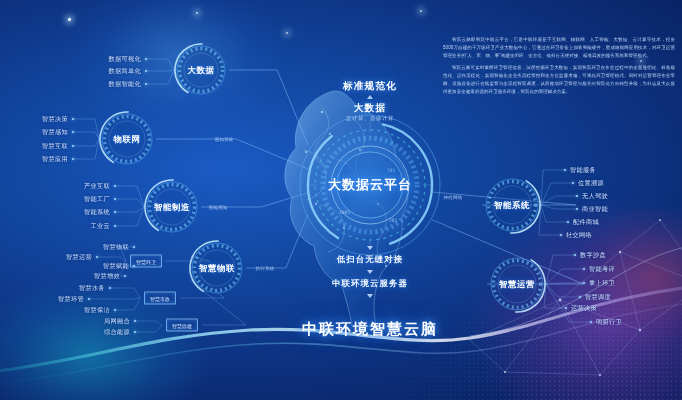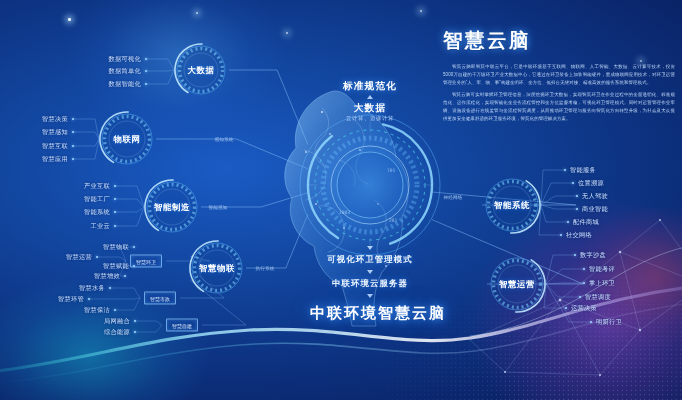--- a/index.html
+++ b/index.html
@@ -274,33 +274,34 @@
           <path d="M75 128 L75 138"></path>
         <path d="M12 75 L22 75"></path>
           <path d="M128 75 L138 75"></path>
       </g>
       <g fill="#cfeeff" font-size="4.6" opacity=".6" font-family="DejaVu Sans Mono, monospace">
         <text x="92" y="62">701</text>
           <text x="44" y="104">1003</text>
           <text x="94" y="112">281</text>
       </g>
     </svg>
+    <div class="hubtxt">大数据云平台</div>
   </div>
 
   <div class="ctr-txt ai" style="left:370px;top:80px;">标准规范化</div>
   <div class="arrow-u" style="left:370px;top:95px;"></div>
   <div class="ctr-txt bd" style="left:370px;top:102px;">大数据</div>
   <div class="ctr-txt sm" style="left:370px;top:115px;">云计算、边缘计算</div>
 
   <div class="arrow-d" style="left:370px;top:246px;"></div>
-  <div class="ctr-txt mid" style="left:370px;top:254px;">可视化环卫管理模式</div>
+  <div class="ctr-txt mid" style="left:370px;top:254px;">低扫台无缝对接</div>
   <div class="arrow-d" style="left:370px;top:270px;"></div>
   <div class="ctr-txt mid" style="left:370px;top:278px;text-align:right;">中联环境云服务器</div>
   <div class="arrow-d" style="left:370px;top:294px;"></div>
-  <div class="ctr-txt big" style="left:370px;top:304px;margin-left:8px;">中联环境智慧云脑</div>
+  <div class="ctr-txt big" style="left:370px;top:320px;">中联环境智慧云脑</div>
 
   <div id="dyn">
       <div class="node" style="left: 201px; top: 70px; width: 56px; height: 56px;">
         <svg viewBox="0 0 56 56" width="56" height="56" style="position: absolute; left: 0px; top: 0px;">
           <circle cx="28" cy="28" r="24" fill="rgba(16,64,150,.32)" stroke="#4fa8f0" stroke-width=".7" opacity=".8"></circle>
           <circle cx="28" cy="28" r="21.5" fill="none" stroke="#7fd6ff" stroke-width="3.4" opacity=".55" stroke-dasharray="2 3"></circle>
           <circle cx="28" cy="28" r="26" fill="none" stroke="#bfe8ff" stroke-width="1.6" opacity=".9" stroke-dasharray="55.199999999999996 93.6" stroke-linecap="round" transform="rotate(150 28 28)"></circle>
           <circle cx="28" cy="28" r="17" fill="none" stroke="#9fd8ff" stroke-width=".5" opacity=".4"></circle>
         </svg>
         <div class="ntxt">大数据</div>
@@ -417,20 +418,19 @@
       <div class="dot" style="left: 89px; top: 299px;"></div>
       <div class="lbl r" style="left: 110px; top: 310px;">智慧保洁</div>
       <div class="dot" style="left: 115px; top: 310px;"></div>
       <div class="lbl r" style="left: 130px; top: 321px;">局网融合</div>
       <div class="dot" style="left: 135px; top: 321px;"></div>
       <div class="lbl r" style="left: 130px; top: 332px;">综合能源</div>
       <div class="dot" style="left: 135px; top: 332px;"></div>
     </div>
 
   <div id="panel">
-    <div class="ptitle">智慧云脑</div>
     <div class="pbody" id="panel-body">
         <p>智慧云脑即智慧中联云平台，它是中联环境基于互联网、物联网、人工智能、大数据、云计算等技术，投资5000万自建的千万级环卫产业大数据中心，它通过在环卫装备上加装智能硬件，重成物联网应用技术，对环卫运营管理业务的“人、车、物、事”构建全闭环、全方位、低扫台无缝对接、精准高效的服务系统和管理模式。</p>
         <p>智慧云脑可实时掌握环卫管理信息，深度挖掘环卫大数据，实现智慧环卫在作业过程中的全面透明化、标准规范化、运作流程化，实现智能化全业务流程管控和全方位监督考核，可视化环卫管理模式。同时对运营管理作业车辆、设施设备进行在线监管与全流程智慧调度，从而推动环卫管理与服务向智慧化方向转型升级，为社会及大众提供更加安全健康舒适的环卫服务环境，智慧化的管理解决方案。</p>
       </div>
   </div>
 
 </div>
 
 </body></html>

